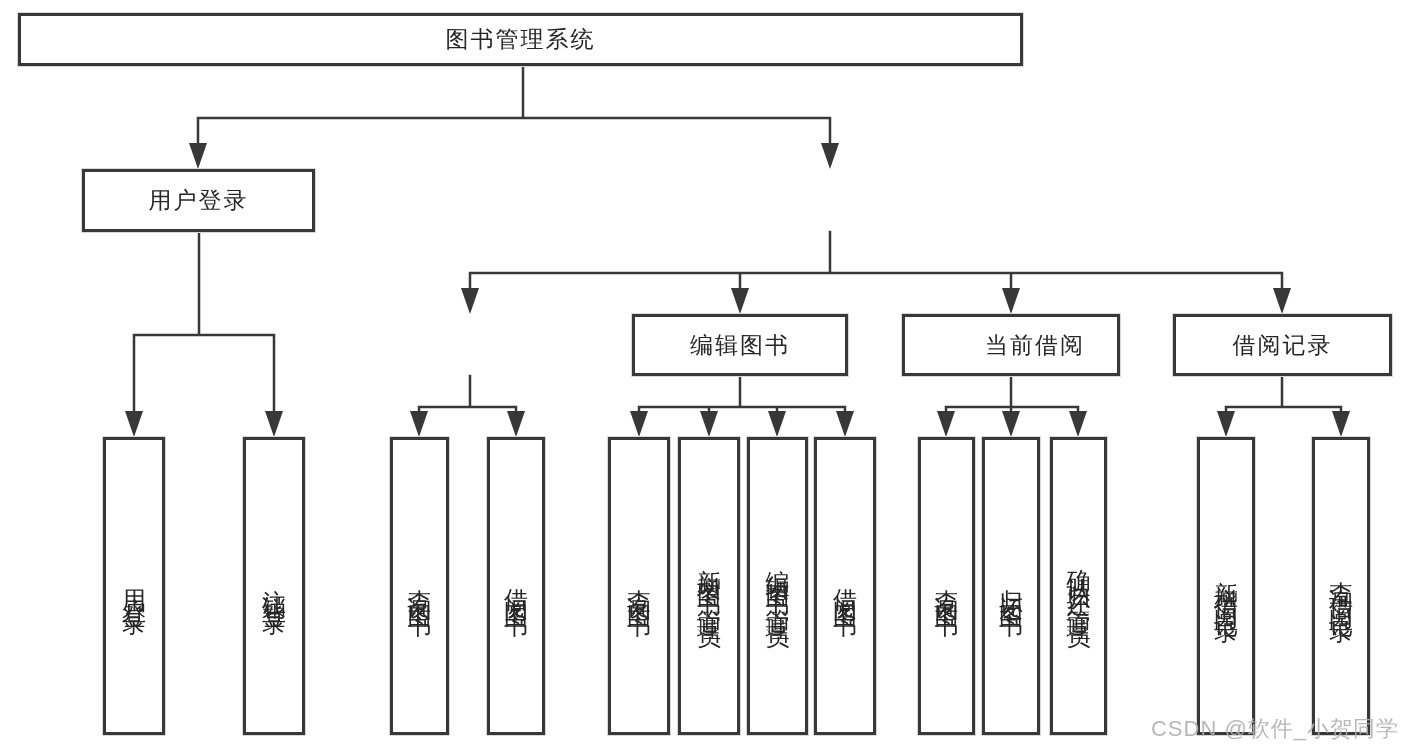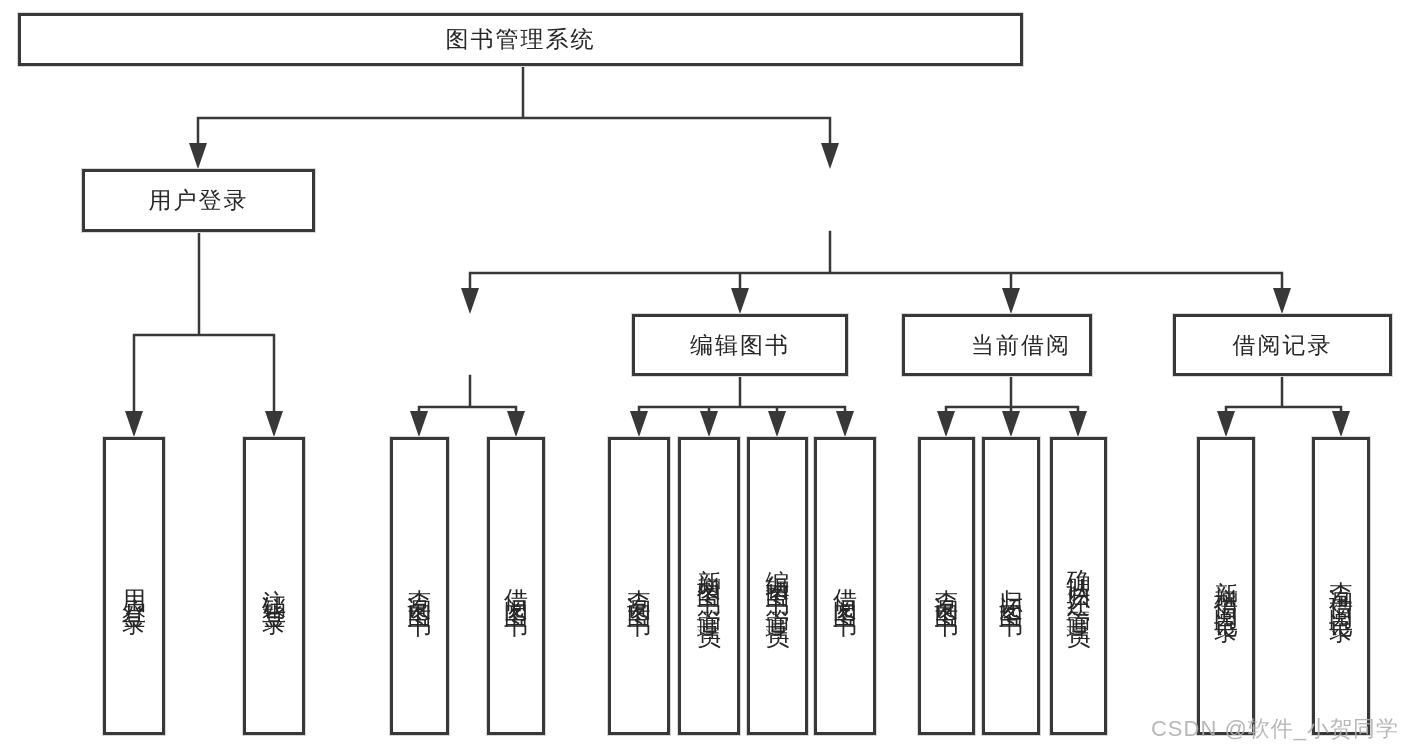--- a/index.html
+++ b/index.html
@@ -93,21 +93,21 @@
     <span>图书管理系统</span>
   </div>
 
   <div class="node" style="left:82px; top:169px; width:233px; height:63px;">
     <span>用户登录</span>
   </div>
 
   <div class="node" style="left:632px; top:314px; width:216px; height:62px;">
     <span>编辑图书</span>
   </div>
-  <div class="node" style="left:902px; top:314px; width:190px; height:62px;padding-left:48px;">
+  <div class="node" style="left:902px; top:314px; width:218px; height:62px;padding-left:48px;">
     <span>当前借阅</span>
   </div>
   <div class="node" style="left:1173px; top:314px; width:219px; height:62px;">
     <span>借阅记录</span>
   </div>
 
   <div class="node v" style="left:103px; top:437px; width:62px; height:298px;">
     <span>用户登录</span>
   </div>
   <div class="node v" style="left:243px; top:437px; width:62px; height:298px;">

